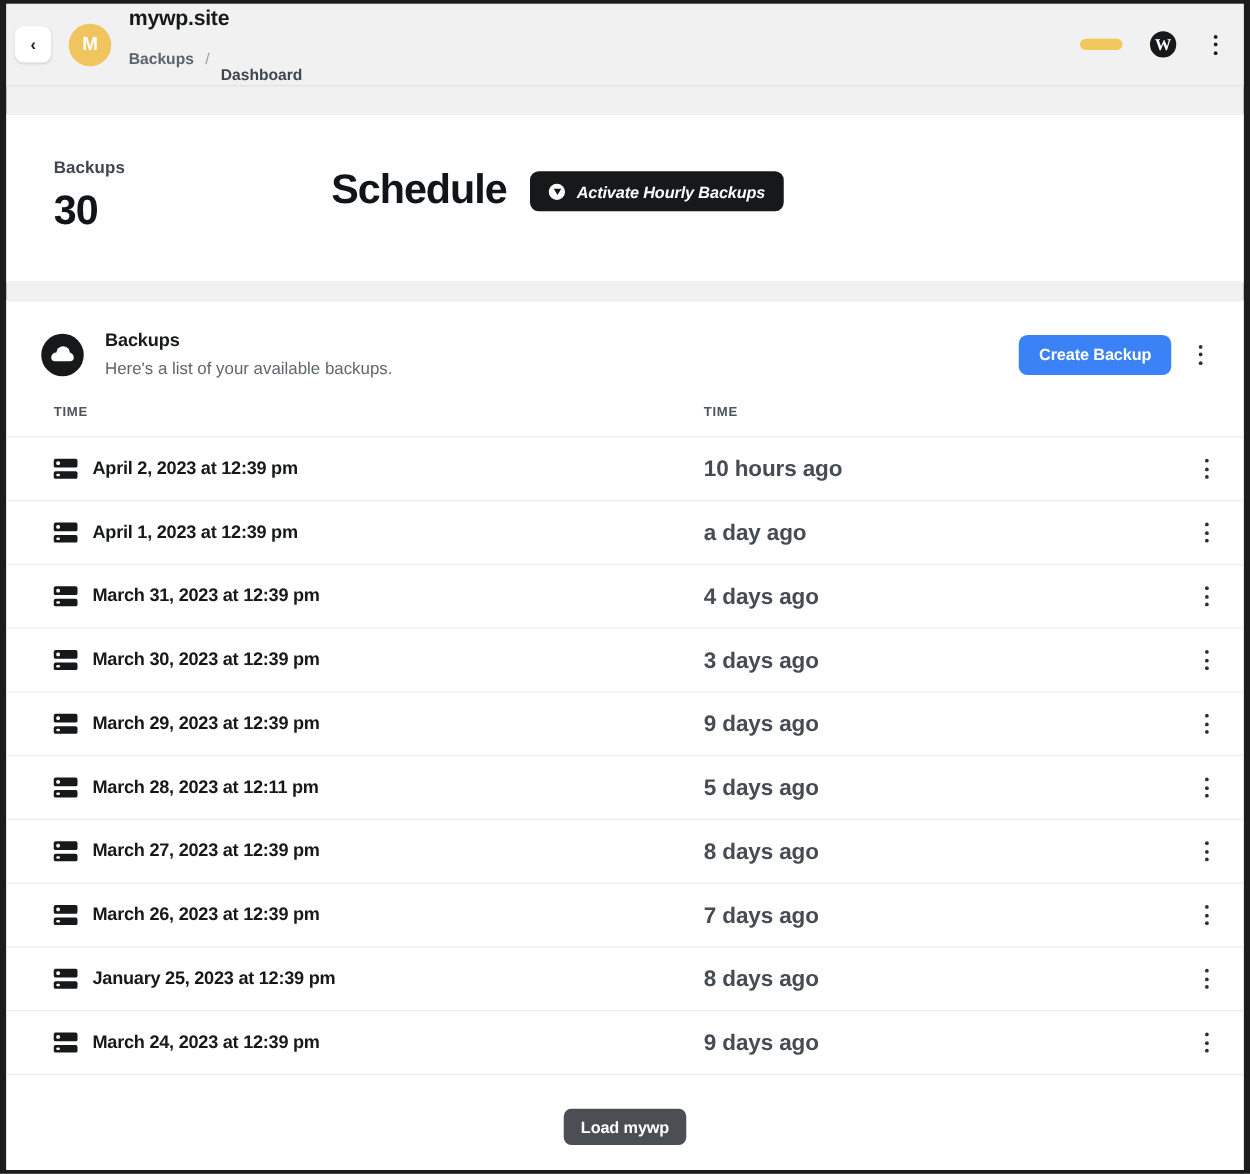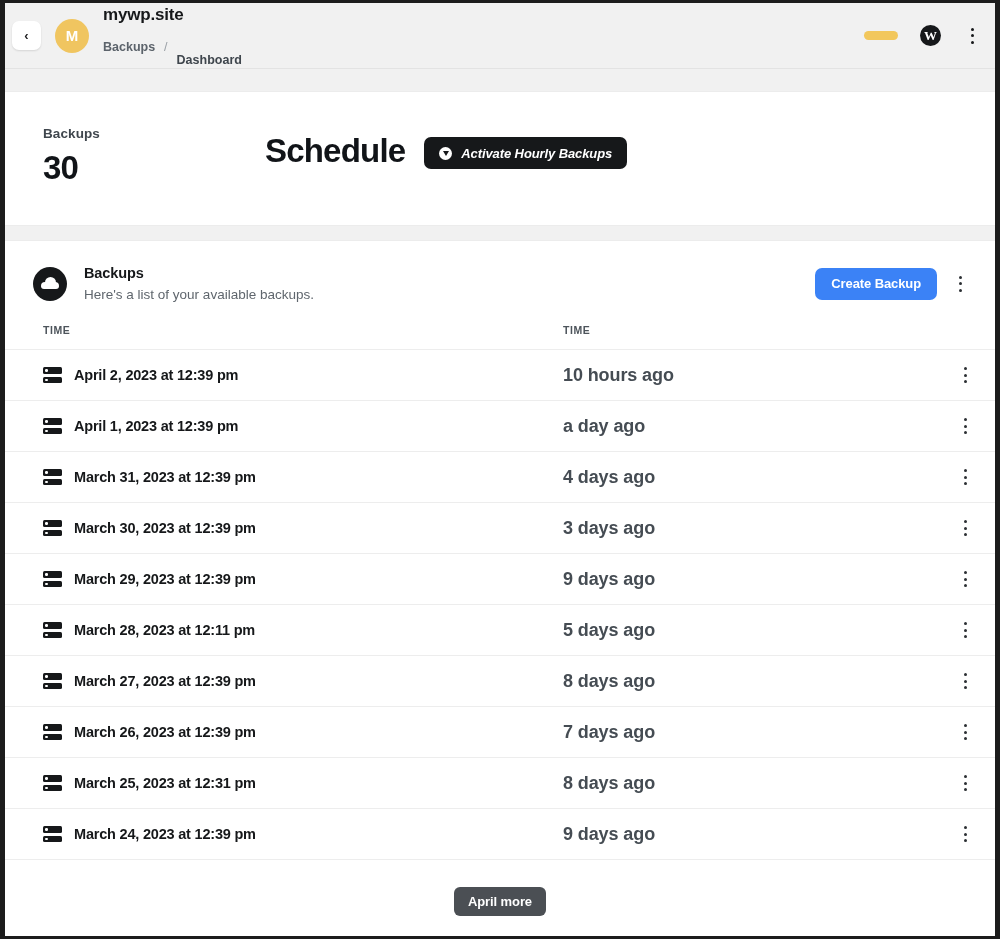--- a/index.html
+++ b/index.html
@@ -589,21 +589,21 @@
                 </div>
               </td>
             </tr>
             <tr>
               <td>
                 <div class="date-cell">
                   <span class="server-icon">
                     <span></span>
                     <span></span>
                   </span>
-                  <span class="date-text">March 25, 2023 at 12:31 pm</span>
+                  <span class="date-text">January 25, 2023 at 12:39 pm</span>
                 </div>
               </td>
               <td><span class="time-text">8 days ago</span></td>
               <td class="menu-cell">
                 <div class="kebab gray">
                   <i></i>
                   <i></i>
                   <i></i>
                 </div>
               </td>
@@ -624,18 +624,18 @@
                   <i></i>
                   <i></i>
                   <i></i>
                 </div>
               </td>
             </tr>
           </tbody>
       </table>
 
       <div class="load-wrap">
-        <button class="btn-gray">April more</button>
+        <button class="btn-gray">Load mywp</button>
       </div>
 
     </div>
   </div>
 </div>
 
 </body></html>

